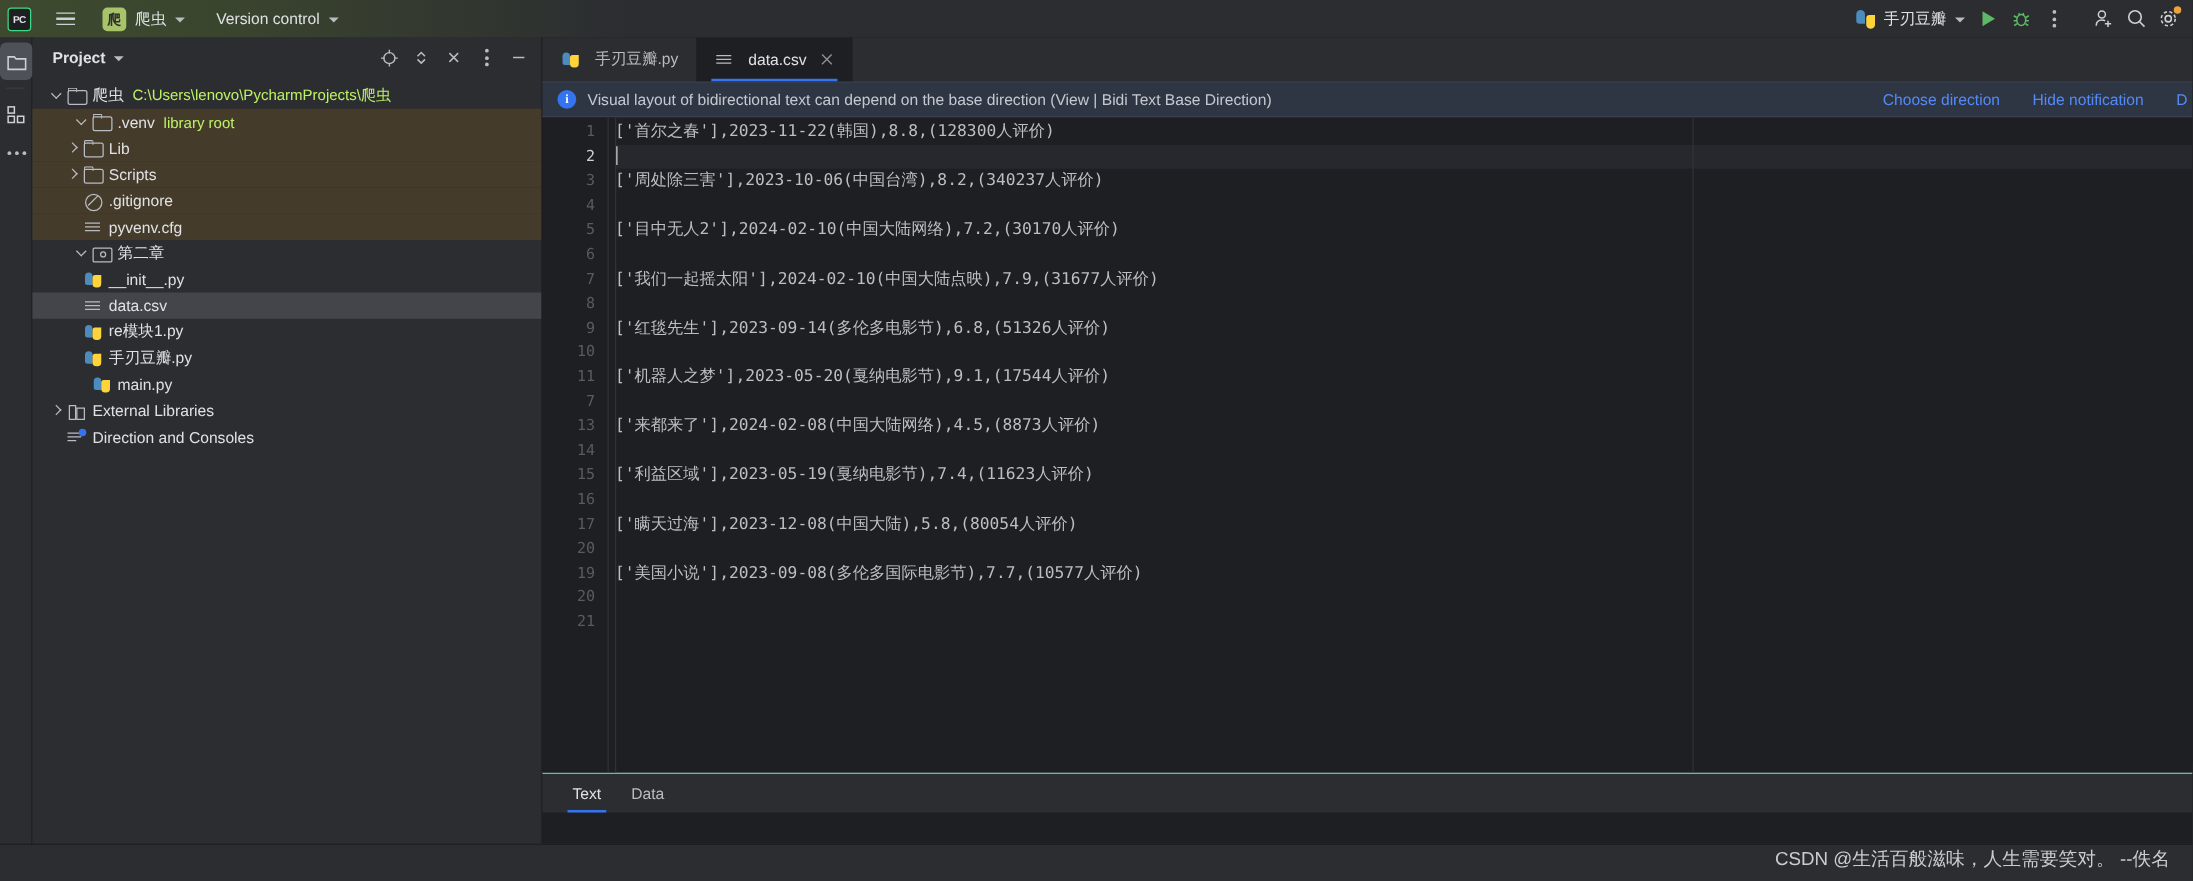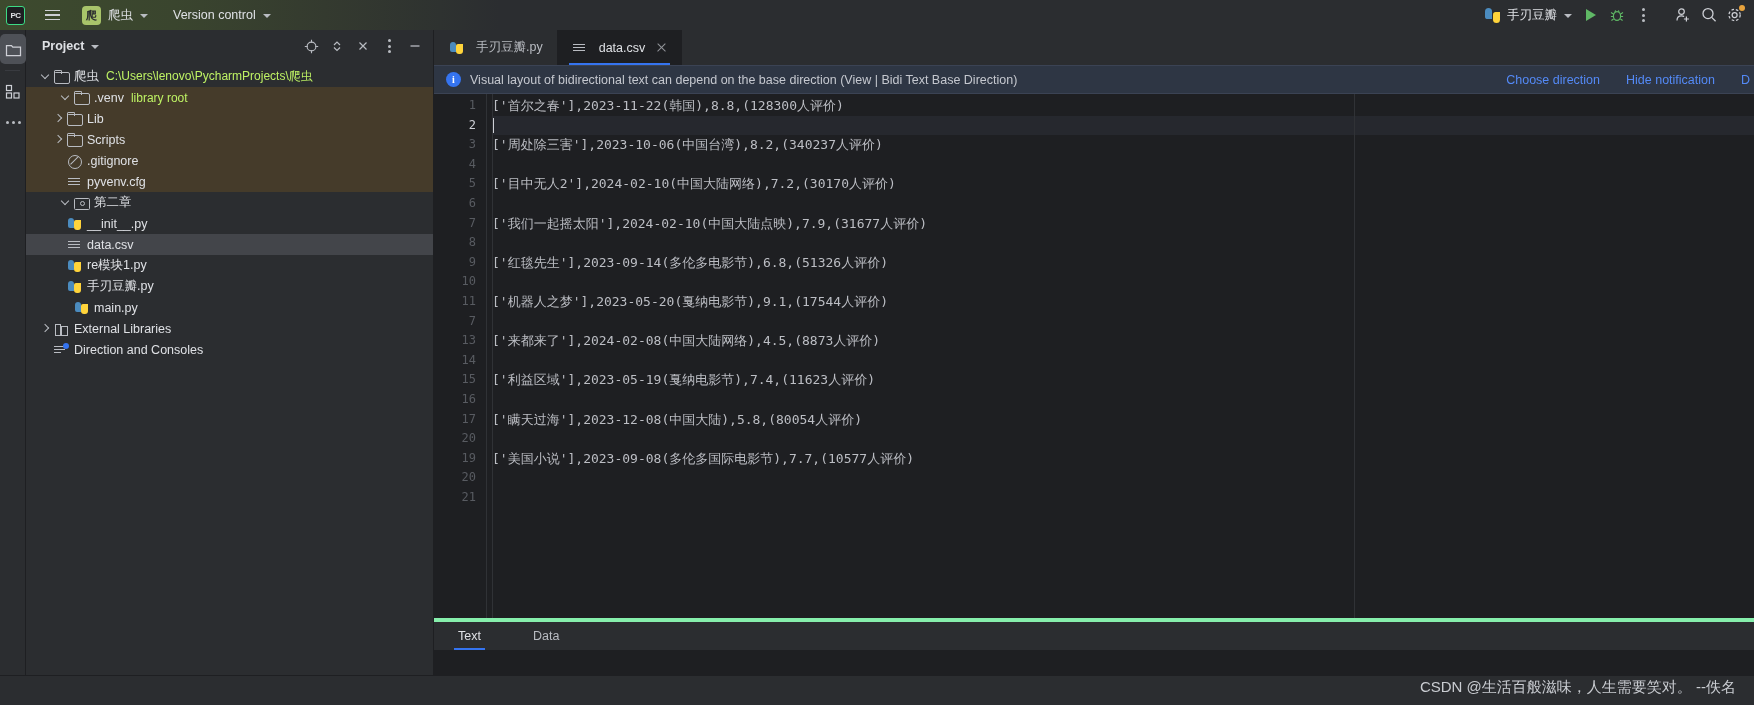--- a/index.html
+++ b/index.html
@@ -191,23 +191,22 @@
   .code {
     flex: 1; padding-top: 2px; font-family: "DejaVu Sans Mono", "Liberation Mono", monospace;
     font-size: 13px; color:#bcbec4; white-space: pre; overflow: hidden;
   }
   .code div { height: 19.6px; line-height: 19.6px; }
   .code div.cur-line { background: #26282e; }
   .caret { display:inline-block; width:1.5px; height:15px; background:#ced0d6; vertical-align:-3px;}
   .v-line { position:absolute; top:0; bottom:0; width:1px; background:#303236; }
 
   .bottom-tabs {
-    height: 32px; background:#2b2d30; border-top:4px solid #86efac; display:flex; align-items:stretch;
+    height: 32px; background:#2b2d30; border-top:1px solid #86efac; display:flex; align-items:stretch;
     padding-left: 12px;
-    gap: 28px;
   }
   .btab { display:flex;align-items:center; padding: 0 12px; font-size:12.5px; color:#b9bcc2; cursor:pointer; position:relative;}
   .btab.active { color:#dfe1e5; }
   .btab.active::after{content:"";position:absolute;left:8px;right:8px;bottom:0;height:2.5px;background:#3574f0;}
 
   .statusbar { position:absolute; left:0; bottom:0; width:1754px; height: 30px; background:#2b2d30; border-top:1px solid #1e1f22;}
   .watermark {
     position:absolute; right: 18px; bottom: 8px; font-size: 15px; color:#c9ccd1; white-space:nowrap;
   }
 </style>

